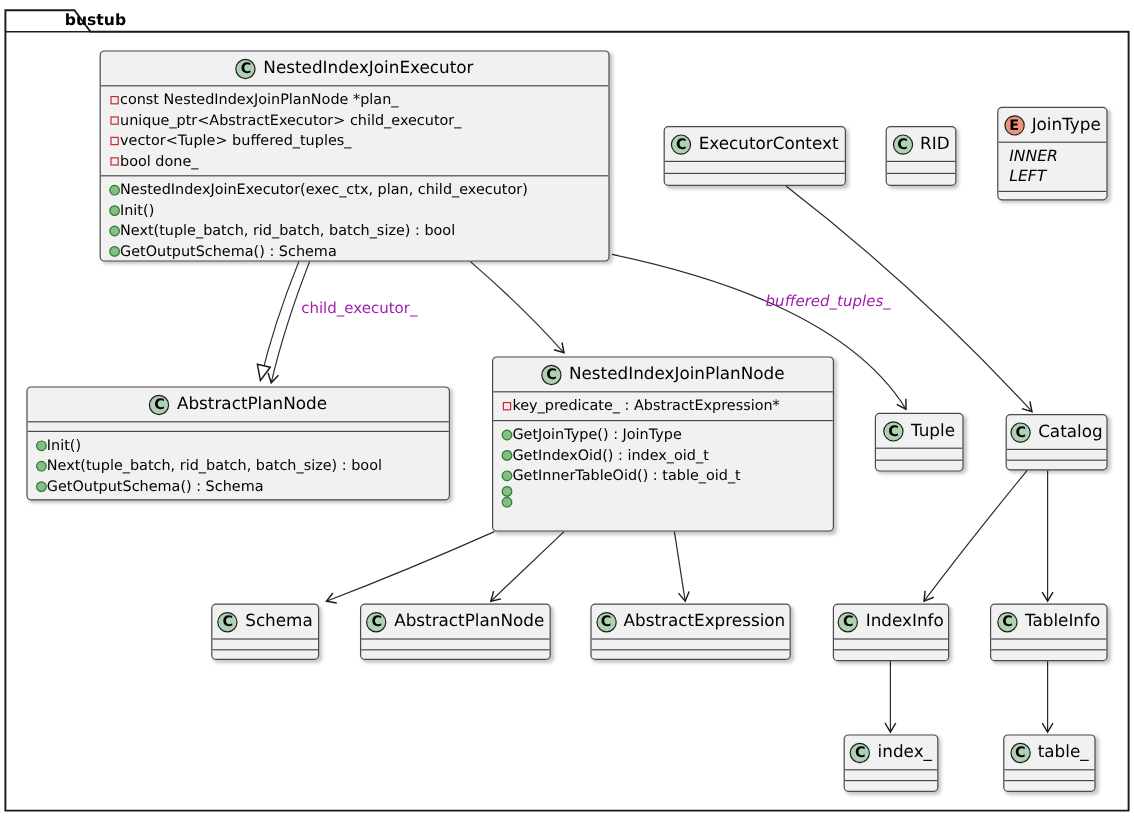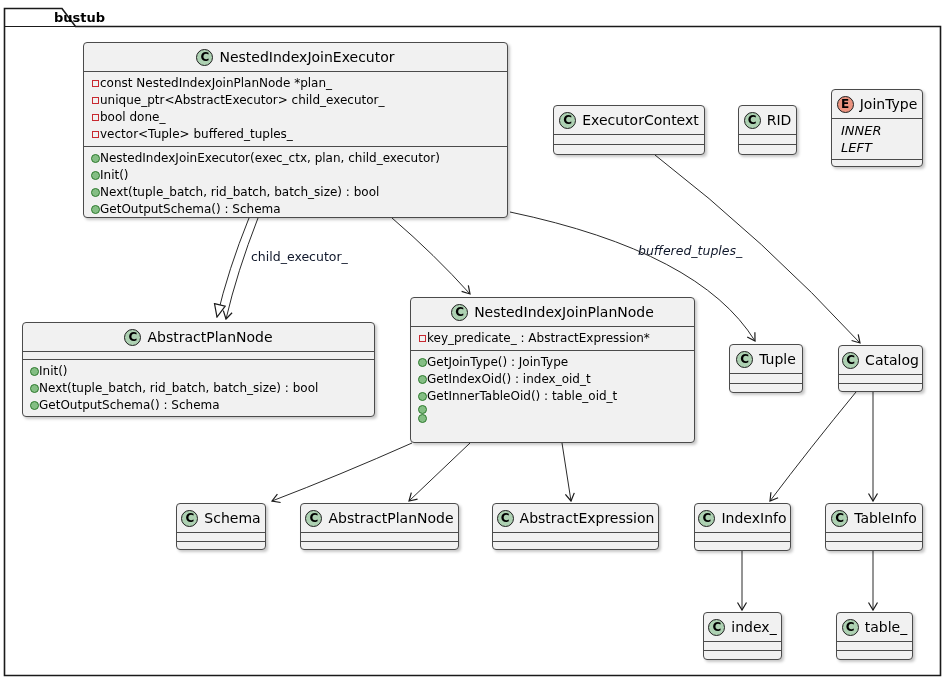--- a/index.html
+++ b/index.html
@@ -12,21 +12,21 @@
       justify-content:center;font-weight:700;font-size:12px;box-sizing:border-box;flex:0 0 auto;}
   .ic.c{background:#ADD1B2;}
   .ic.e{background:#EB937F;}
   .sec{border-top:1px solid #4b4b4b;padding:3px 7px;box-sizing:border-box;}
   .sec.grow{flex:1 1 auto;}
   .sec.empty{padding:0;flex:1 1 auto;min-height:8px;}
   .row{display:flex;align-items:center;gap:0;line-height:17px;font-size:12px;white-space:nowrap;}
   .sq{flex:0 0 auto;width:5px;height:5px;border:1.5px solid #C82930;margin:0 1px;background:transparent;}
   .dot{flex:0 0 auto;width:9px;height:9px;border-radius:50%;background:#84BE84;border:1px solid #2d7a2d;box-sizing:border-box;}
   .vrow{line-height:17px;font-size:13px;padding-left:2px;white-space:nowrap;font-style:italic;}
-  .elabel{position:absolute;z-index:3;font-size:12.5px;color:#0f172a;white-space:nowrap;}
+  .elabel{position:absolute;z-index:3;font-size:12.5px;color:#a21caf;white-space:nowrap;}
   .frametitle{position:absolute;z-index:3;left:10px;top:10px;font-weight:700;font-size:13px;color:#000;margin-left:44px;}
 </style>
 </head>
 <body>
 
 <div id="stage">
 
   <svg class="overlay" width="945" height="682" viewBox="0 0 945 682">
     <defs>
       <marker id="vee" viewBox="0 0 10 11" markerWidth="10" markerHeight="11" refX="8.5" refY="5.5" orient="auto" markerUnits="userSpaceOnUse">
@@ -65,25 +65,25 @@
       <div class="row">
           <span class="sq"></span>
           <span>const NestedIndexJoinPlanNode *plan_</span>
         </div>
       <div class="row">
           <span class="sq"></span>
           <span>unique_ptr&lt;AbstractExecutor&gt; child_executor_</span>
         </div>
       <div class="row">
           <span class="sq"></span>
+          <span>vector&lt;Tuple&gt; buffered_tuples_</span>
+        </div>
+      <div class="row">
+          <span class="sq"></span>
           <span>bool done_</span>
-        </div>
-      <div class="row">
-          <span class="sq"></span>
-          <span>vector&lt;Tuple&gt; buffered_tuples_</span>
         </div>
     </div>
     <div class="sec grow">
       <div class="row">
           <span class="dot"></span>
           <span>NestedIndexJoinExecutor(exec_ctx, plan, child_executor)</span>
         </div>
       <div class="row">
           <span class="dot"></span>
           <span>Init()</span>

